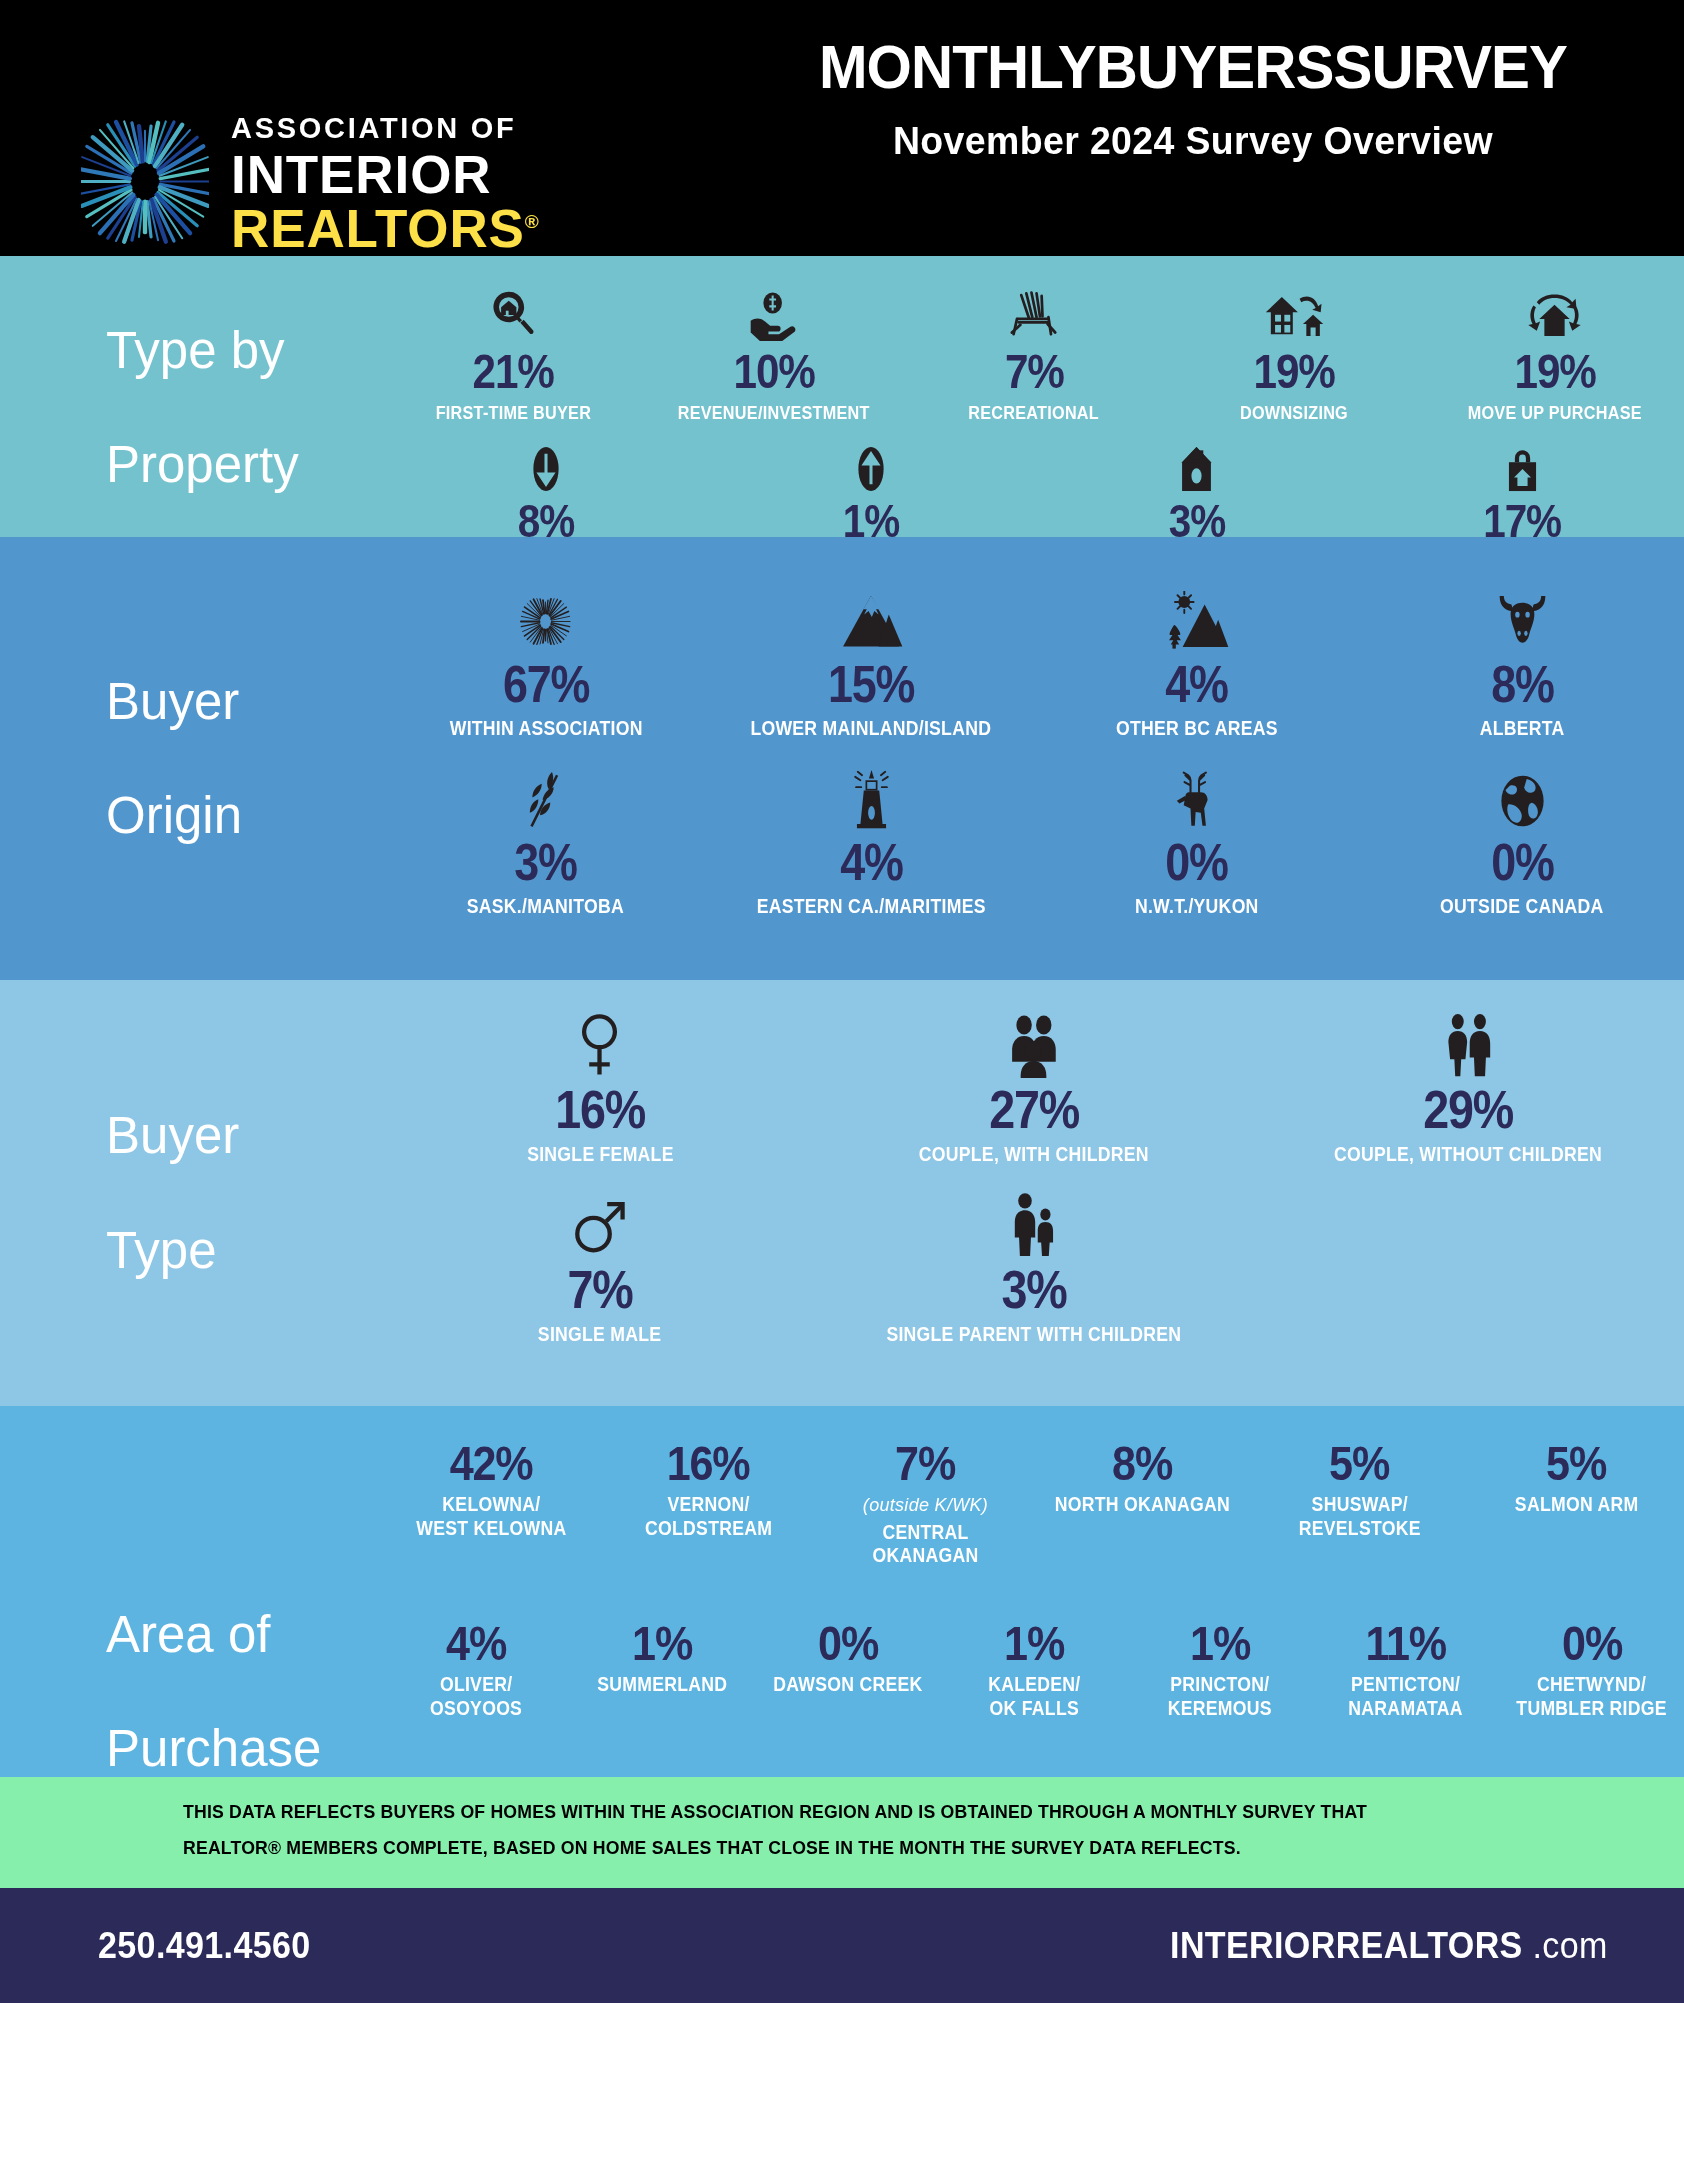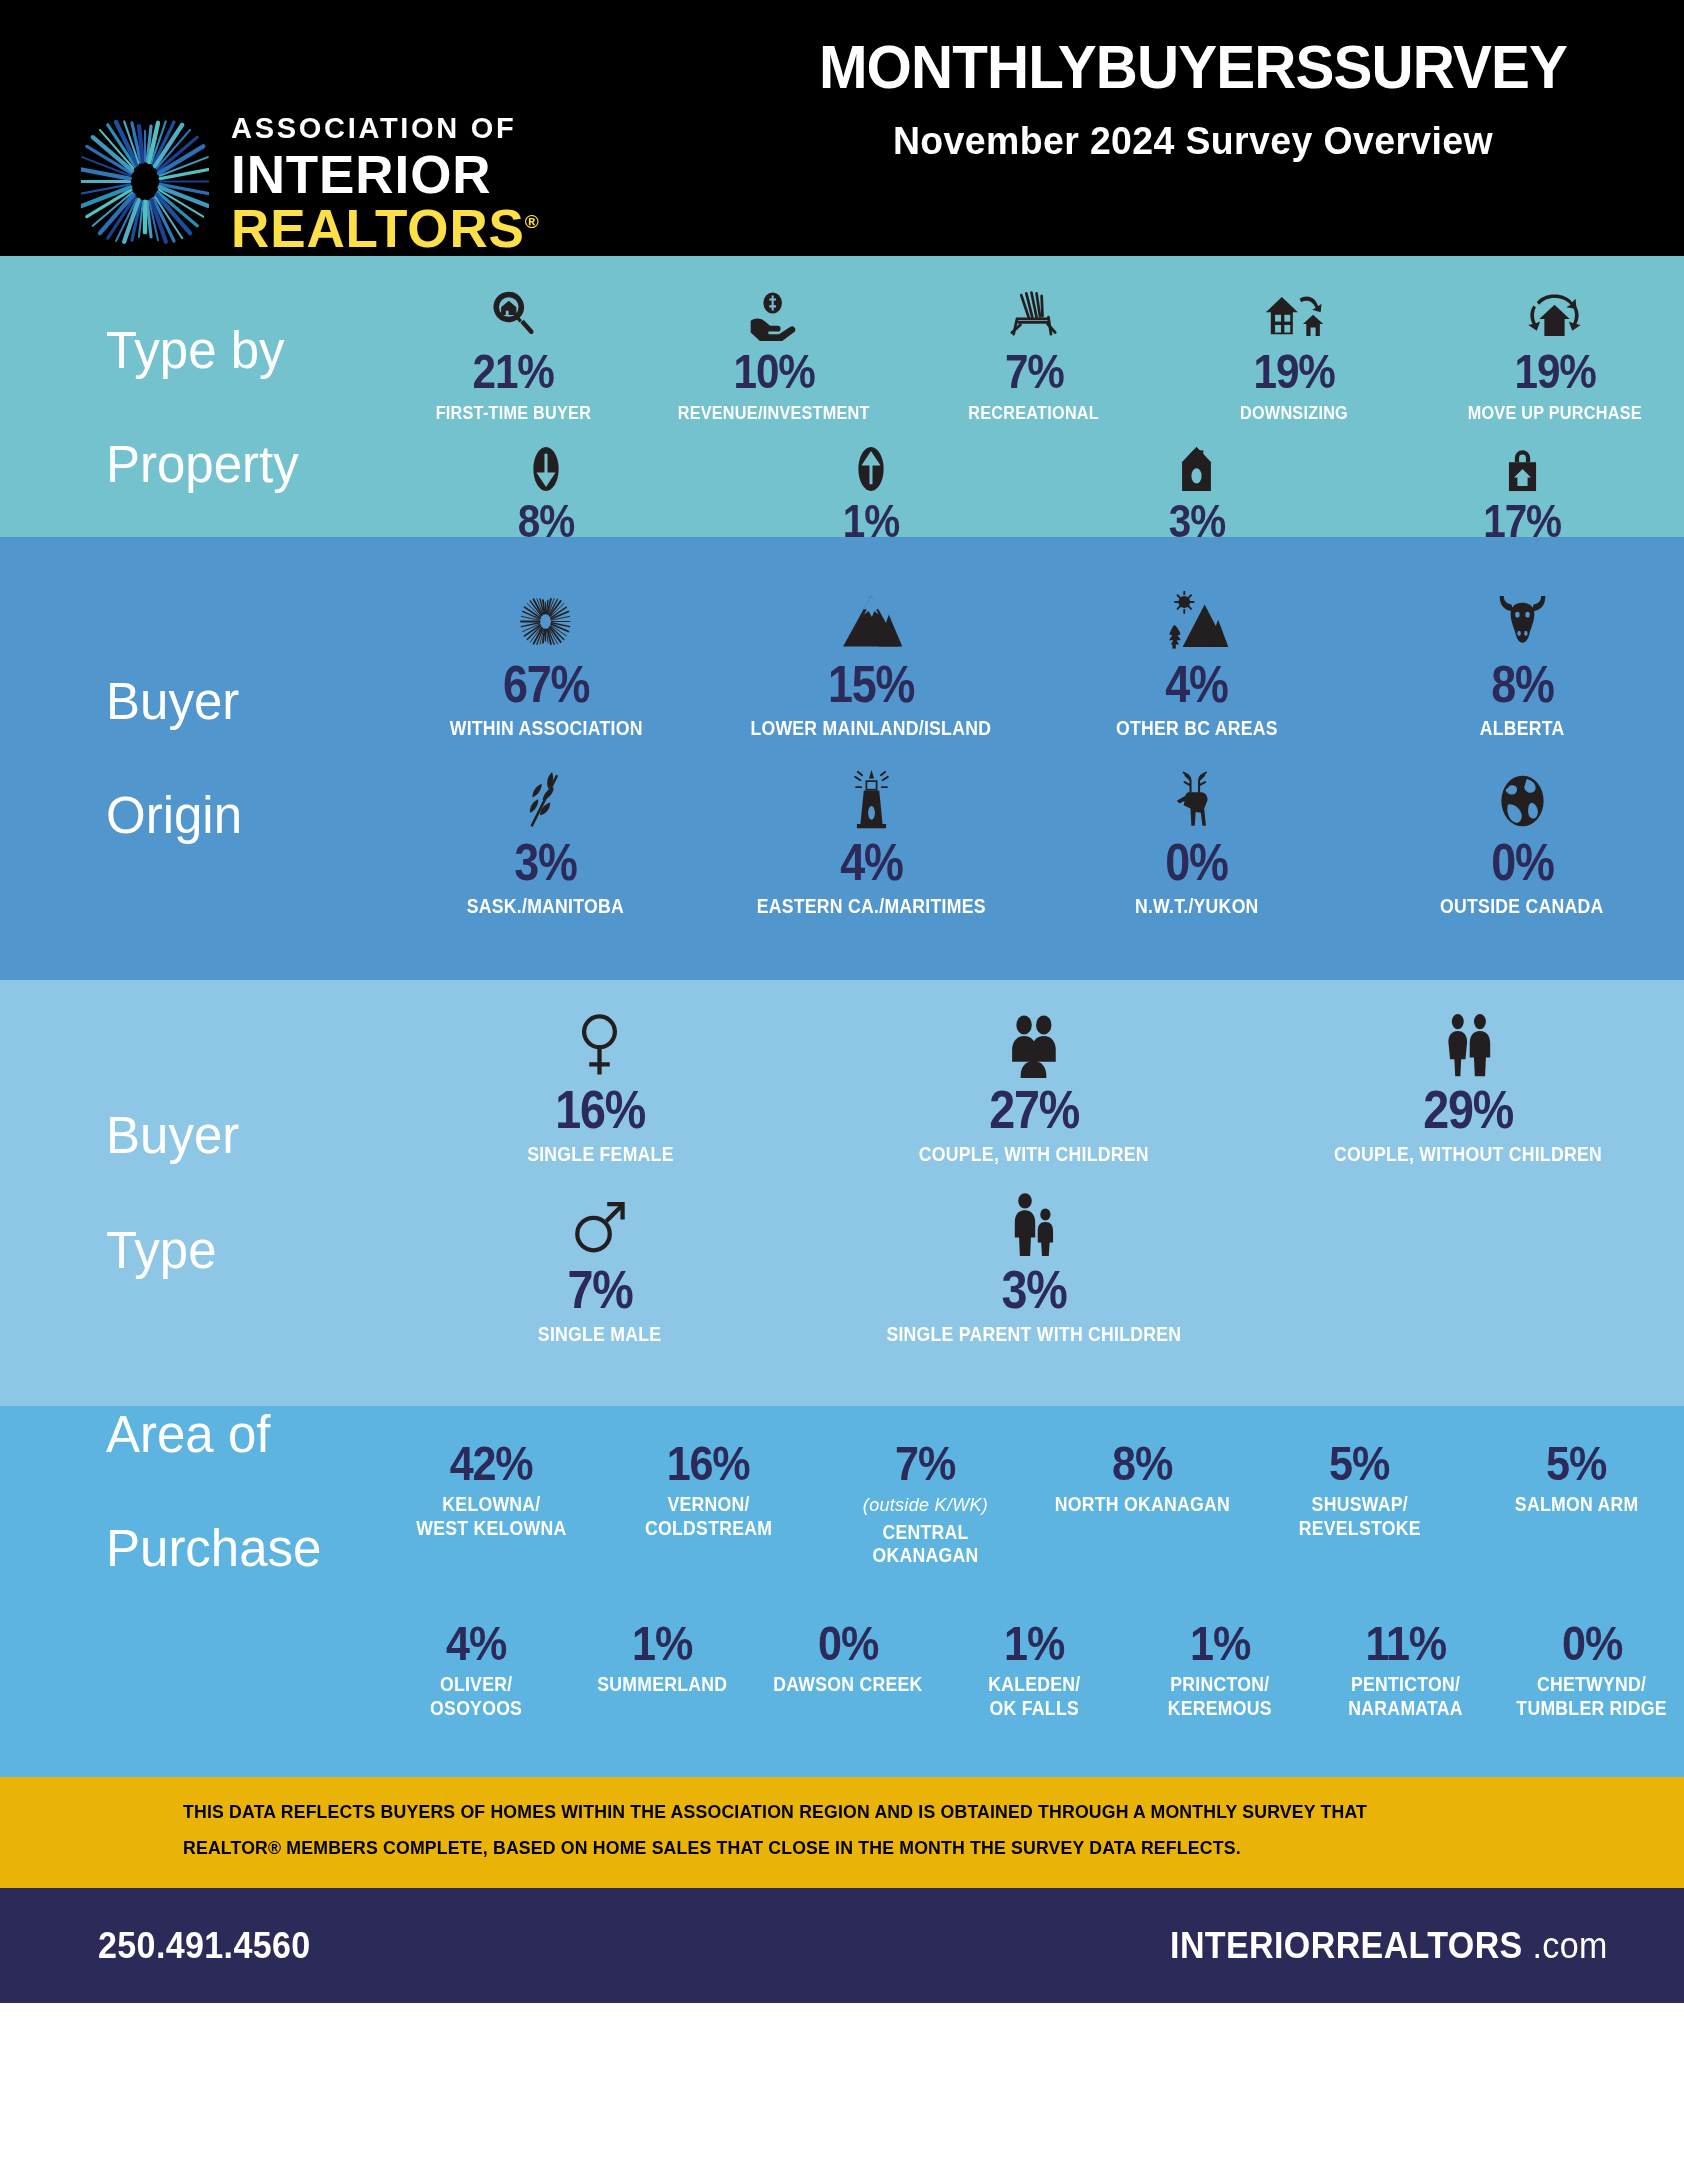--- a/index.html
+++ b/index.html
@@ -116,32 +116,32 @@
   .s3 .band-title{align-items:center;}
   .s3 .cell{width:33.3333%;}
   .s3 .row1{padding-top:32px;}
   .s3 .row2{padding-top:25.6px;}
   .s3 .icon{height:66px;margin-bottom:5.1px;}
   .s3 .pct{font-size:53px;}
   .s3 .lbl{font-size:19.6px;margin-top:6.8px;}
 
   
   .s4{height:371px;}
-  .s4 .band-title{align-items:flex-start;}
+  .s4 .band-title{align-items:flex-end;}
   .s4 .band-body{padding-top:33px;box-sizing:border-box;}
   .s4 .row1 .cell{width:16.6666%;}
   .s4 .row2{padding-top:51px;}
   .s4 .row2 .cell{width:14.2857%;}
   .s4 .pct{font-size:49px;}
   .s4 .lbl{font-size:19.6px;margin-top:5.1px;}
   .s4 .note{font-size:18px;margin-top:6.8px;}
 
   
   .disclaimer{
-    background:#eab308;height:111px;box-sizing:border-box;
+    background:#86efac;height:111px;box-sizing:border-box;
     padding:24px 0 0 183px;
   }
   .disclaimer p{
     margin:0 0 13.6px 0;color:#000000;font-size:19px;font-weight:bold;
     font-family:"Liberation Sans",sans-serif;letter-spacing:0.2px;
     transform:scaleX(0.93);transform-origin:left center;
   }
 
   
   .footer{

